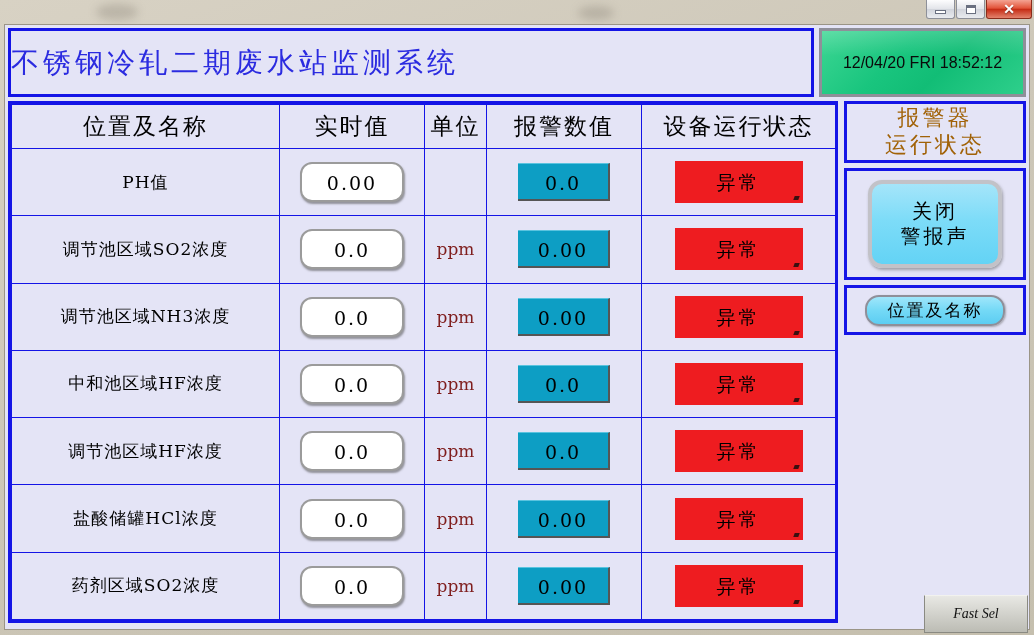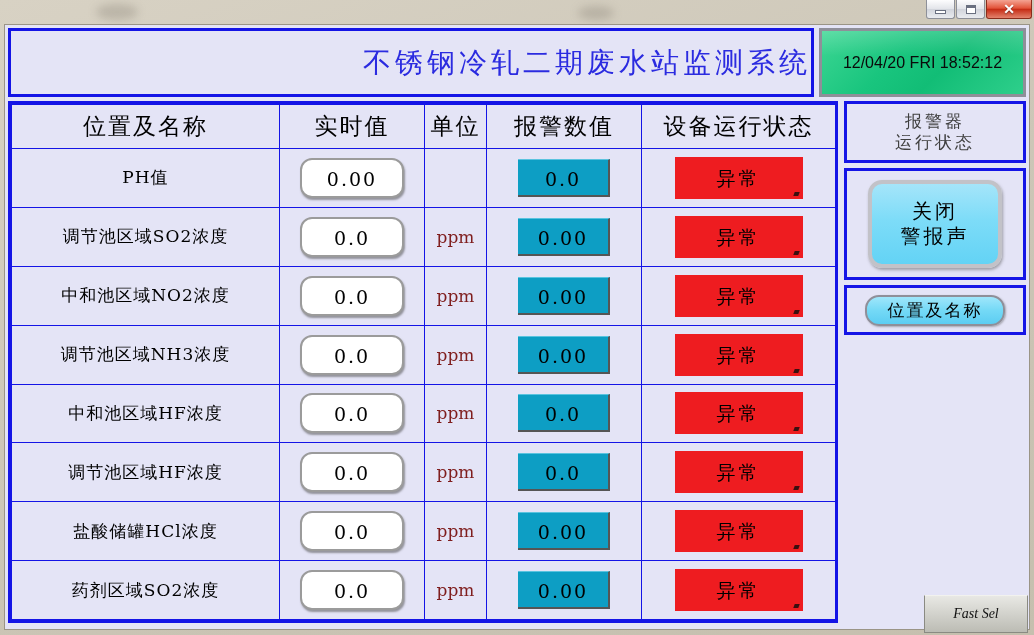--- a/index.html
+++ b/index.html
@@ -68,21 +68,21 @@
   
   #header-row {
     position: absolute; left: 3px; top: 3px;
     width: 1018px; height: 69px;
     display: flex; gap: 5px;
   }
   #title-box {
     flex: 1;
     border: 3px solid #1414e6;
     background: #e4e4f6;
-    display: flex; align-items: center; justify-content: flex-end; padding-left: 31px;
+    display: flex; align-items: center; justify-content: flex-start;
   }
   #app-title {
     color: #2b2be0;
     font-family: "DejaVu Serif", "Liberation Serif", serif;
     font-size: 28px;
     letter-spacing: 4px;
     white-space: nowrap;
   }
   #datetime-box {
     width: 207px;
@@ -200,21 +200,21 @@
   }
   .side-box {
     border: 3px solid #1414e6;
     background: #e4e4f6;
     display: flex; align-items: center; justify-content: center;
     flex-direction: column;
   }
   #alarm-title-box { height: 62px; }
   #alarm-title {
     font-family: "DejaVu Serif", "Liberation Serif", serif;
-    font-size: 17px; color: #404040;
+    font-size: 22px; color: #a16207;
     line-height: 1.22; letter-spacing: 3px; text-align: center;
   }
   #alarm-state-box { height: 140px; }
   #alarm-state-led {
     width: 104px; height: 116px;
     background: linear-gradient(180deg, #34d68e 0%, #0ec574 12%, #08bb6b 85%, #0d8f55 100%);
     border: 4px solid #b4b4bc;
     border-top-color: #8e8e98;
     display: flex; align-items: center; justify-content: center;
     font-family: "DejaVu Serif", "Liberation Serif", serif;
@@ -316,27 +316,20 @@
               <td><span class="st-box">异常</span></td>
             </tr>
             <tr>
               <td class="cell-name">调节池区域SO2浓度</td>
               <td><span class="rt-box">0.0</span></td>
               <td class="cell-unit">ppm</td>
               <td><span class="al-box">0.00</span></td>
               <td><span class="st-box">异常</span></td>
             </tr>
             <tr>
-              <td class="cell-name">中和池区域NO2浓度</td>
-              <td><span class="rt-box">0.0</span></td>
-              <td class="cell-unit">ppm</td>
-              <td><span class="al-box">0.00</span></td>
-              <td><span class="st-box">异常</span></td>
-            </tr>
-            <tr>
               <td class="cell-name">调节池区域NH3浓度</td>
               <td><span class="rt-box">0.0</span></td>
               <td class="cell-unit">ppm</td>
               <td><span class="al-box">0.00</span></td>
               <td><span class="st-box">异常</span></td>
             </tr>
             <tr>
               <td class="cell-name">中和池区域HF浓度</td>
               <td><span class="rt-box">0.0</span></td>
               <td class="cell-unit">ppm</td>

